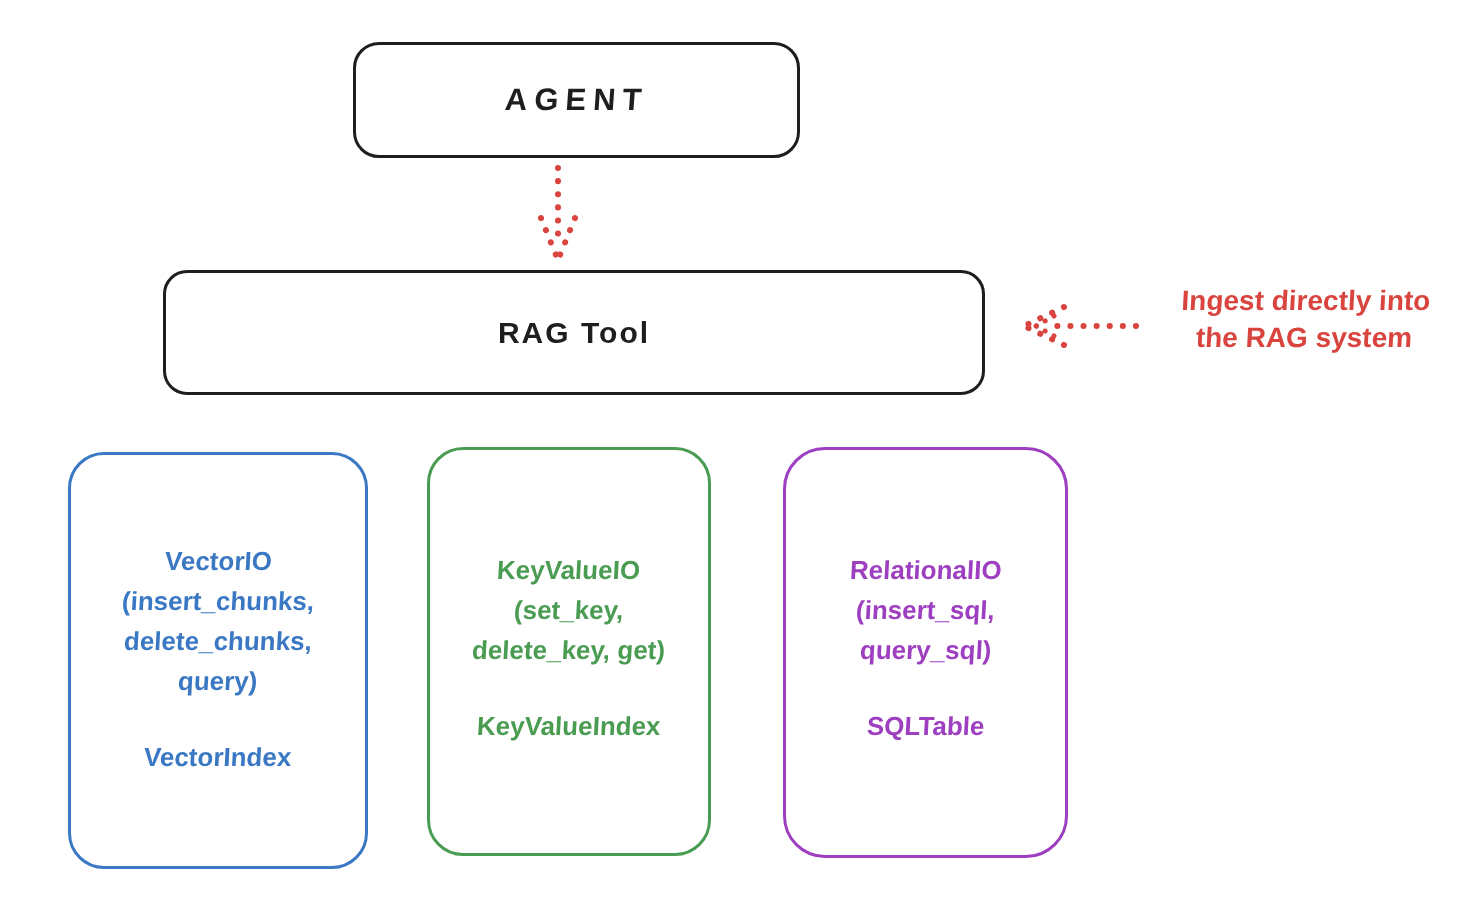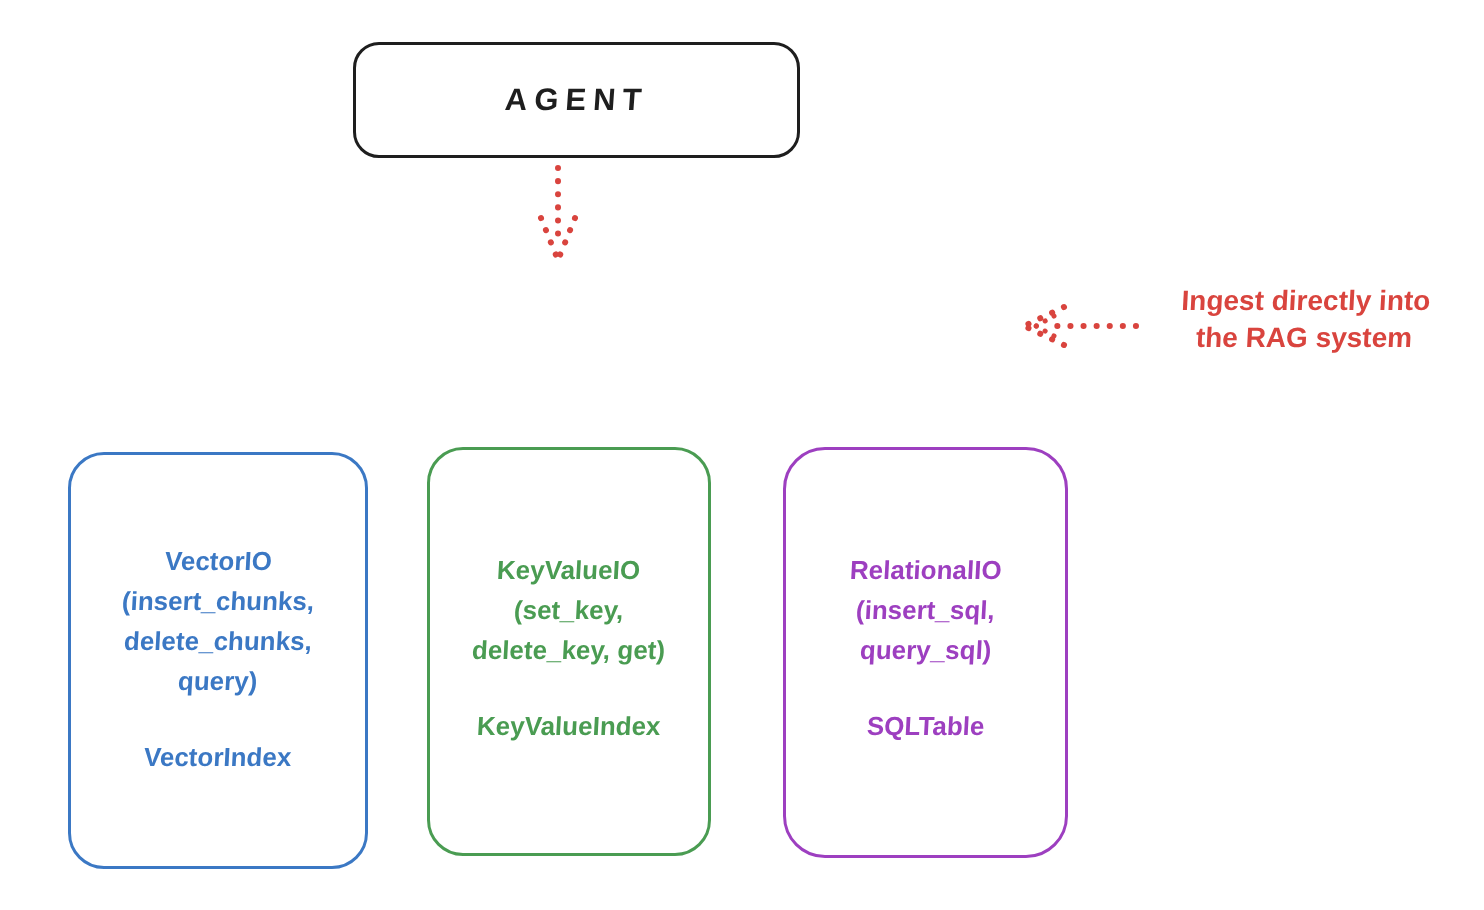--- a/index.html
+++ b/index.html
@@ -122,20 +122,23 @@
   </div>
 
   <svg class="arrow-svg down-arrow" width="60" height="110" viewBox="0 0 60 110">
     <g stroke="#d9443e" stroke-width="6" stroke-linecap="round" fill="none" stroke-dasharray="0.1 13">
       <path d="M 30 6 L 30 72"></path>
       <path d="M 13 56 L 30 98"></path>
       <path d="M 47 56 L 30 98"></path>
     </g>
   </svg>
 
+  <div class="node rag-box">
+    <span class="rag-label">RAG Tool</span>
+  </div>
 
   <svg class="arrow-svg left-arrow" width="130" height="60" viewBox="0 0 130 60">
     <g stroke="#d9443e" stroke-width="6" stroke-linecap="round" fill="none" stroke-dasharray="0.1 13">
       <path d="M 124 30 L 40 30"></path>
       <path d="M 52 11 L 12 30"></path>
       <path d="M 52 49 L 12 30"></path>
       <path d="M 42 20 L 24 30" stroke-width="5" stroke-dasharray="0.1 10"></path>
       <path d="M 42 40 L 24 30" stroke-width="5" stroke-dasharray="0.1 10"></path>
     </g>
   </svg>

